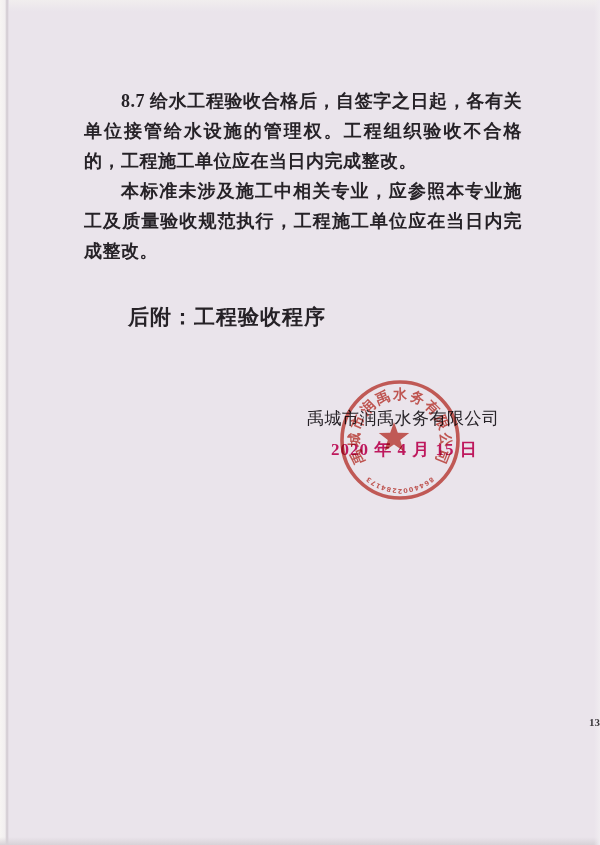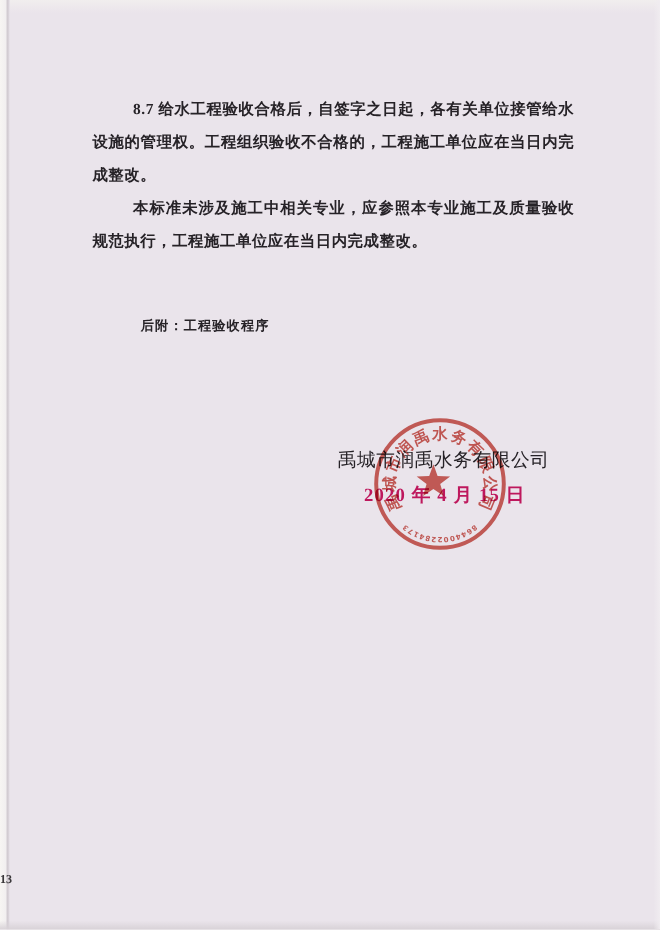--- a/index.html
+++ b/index.html
@@ -28,28 +28,28 @@
     position: absolute; left: 0; bottom: 0; right: 0; height: 8px;
     background: linear-gradient(to top, #d8d2d7 0px, rgba(234,228,235,0) 8px);
   }
   .edge-right {
     position: absolute; right: 0; top: 0; bottom: 0; width: 6px;
     background: linear-gradient(to left, #f0ecf0 0px, rgba(234,228,235,0) 6px);
   }
 
   .text-block {
     position: absolute; left: 84px; top: 86px; width: 438px;
-    font-size: 14px; line-height: 30px; font-weight: bold;
+    font-size: 18px; line-height: 30px; font-weight: bold;
     color: #262227; text-align: justify; letter-spacing: 0.5px;
   }
   .text-block p { margin: 0; text-indent: 37px; }
 
   .attachment {
-    position: absolute; left: 128px; top: 281px;
-    font-size: 12px; line-height: 30px; font-weight: bold;
+    position: absolute; left: 128px; top: 302px;
+    font-size: 21px; line-height: 30px; font-weight: bold;
     color: #262227; letter-spacing: 1px;
   }
 
   .sig-company {
     position: absolute; left: 307px; top: 407px;
     font-size: 17px; font-weight: normal; color: #262227; letter-spacing: 0.5px;
     z-index: 2;
   }
   .sig-date {
     position: absolute; left: 331px; top: 438px;
@@ -67,22 +67,22 @@
   .seal-char {
     fill: currentColor; font-size: 14px; font-weight: bold;
     font-family: "Liberation Serif", "DejaVu Serif", serif; opacity: 0.92;
   }
   .seal-digit {
     fill: currentColor; font-size: 6.5px; font-weight: bold;
     font-family: "DejaVu Sans", sans-serif; opacity: 0.9;
   }
 
   .page-number {
-    position: absolute; left: 0; right: 0; top: 794px;
-    text-align: left; font-size: 11px; font-weight: bold; color: #3a373a;
+    position: absolute; left: 0; right: 0; top: 716px;
+    text-align: right; font-size: 11px; font-weight: bold; color: #3a373a;
     font-family: "Liberation Serif", "DejaVu Serif", serif;
   }
 </style>
 </head>
 <body>
 
 <div class="page">
   <div class="edge-top"></div>
   <div class="edge-left"></div>
   <div class="edge-bottom"></div>

